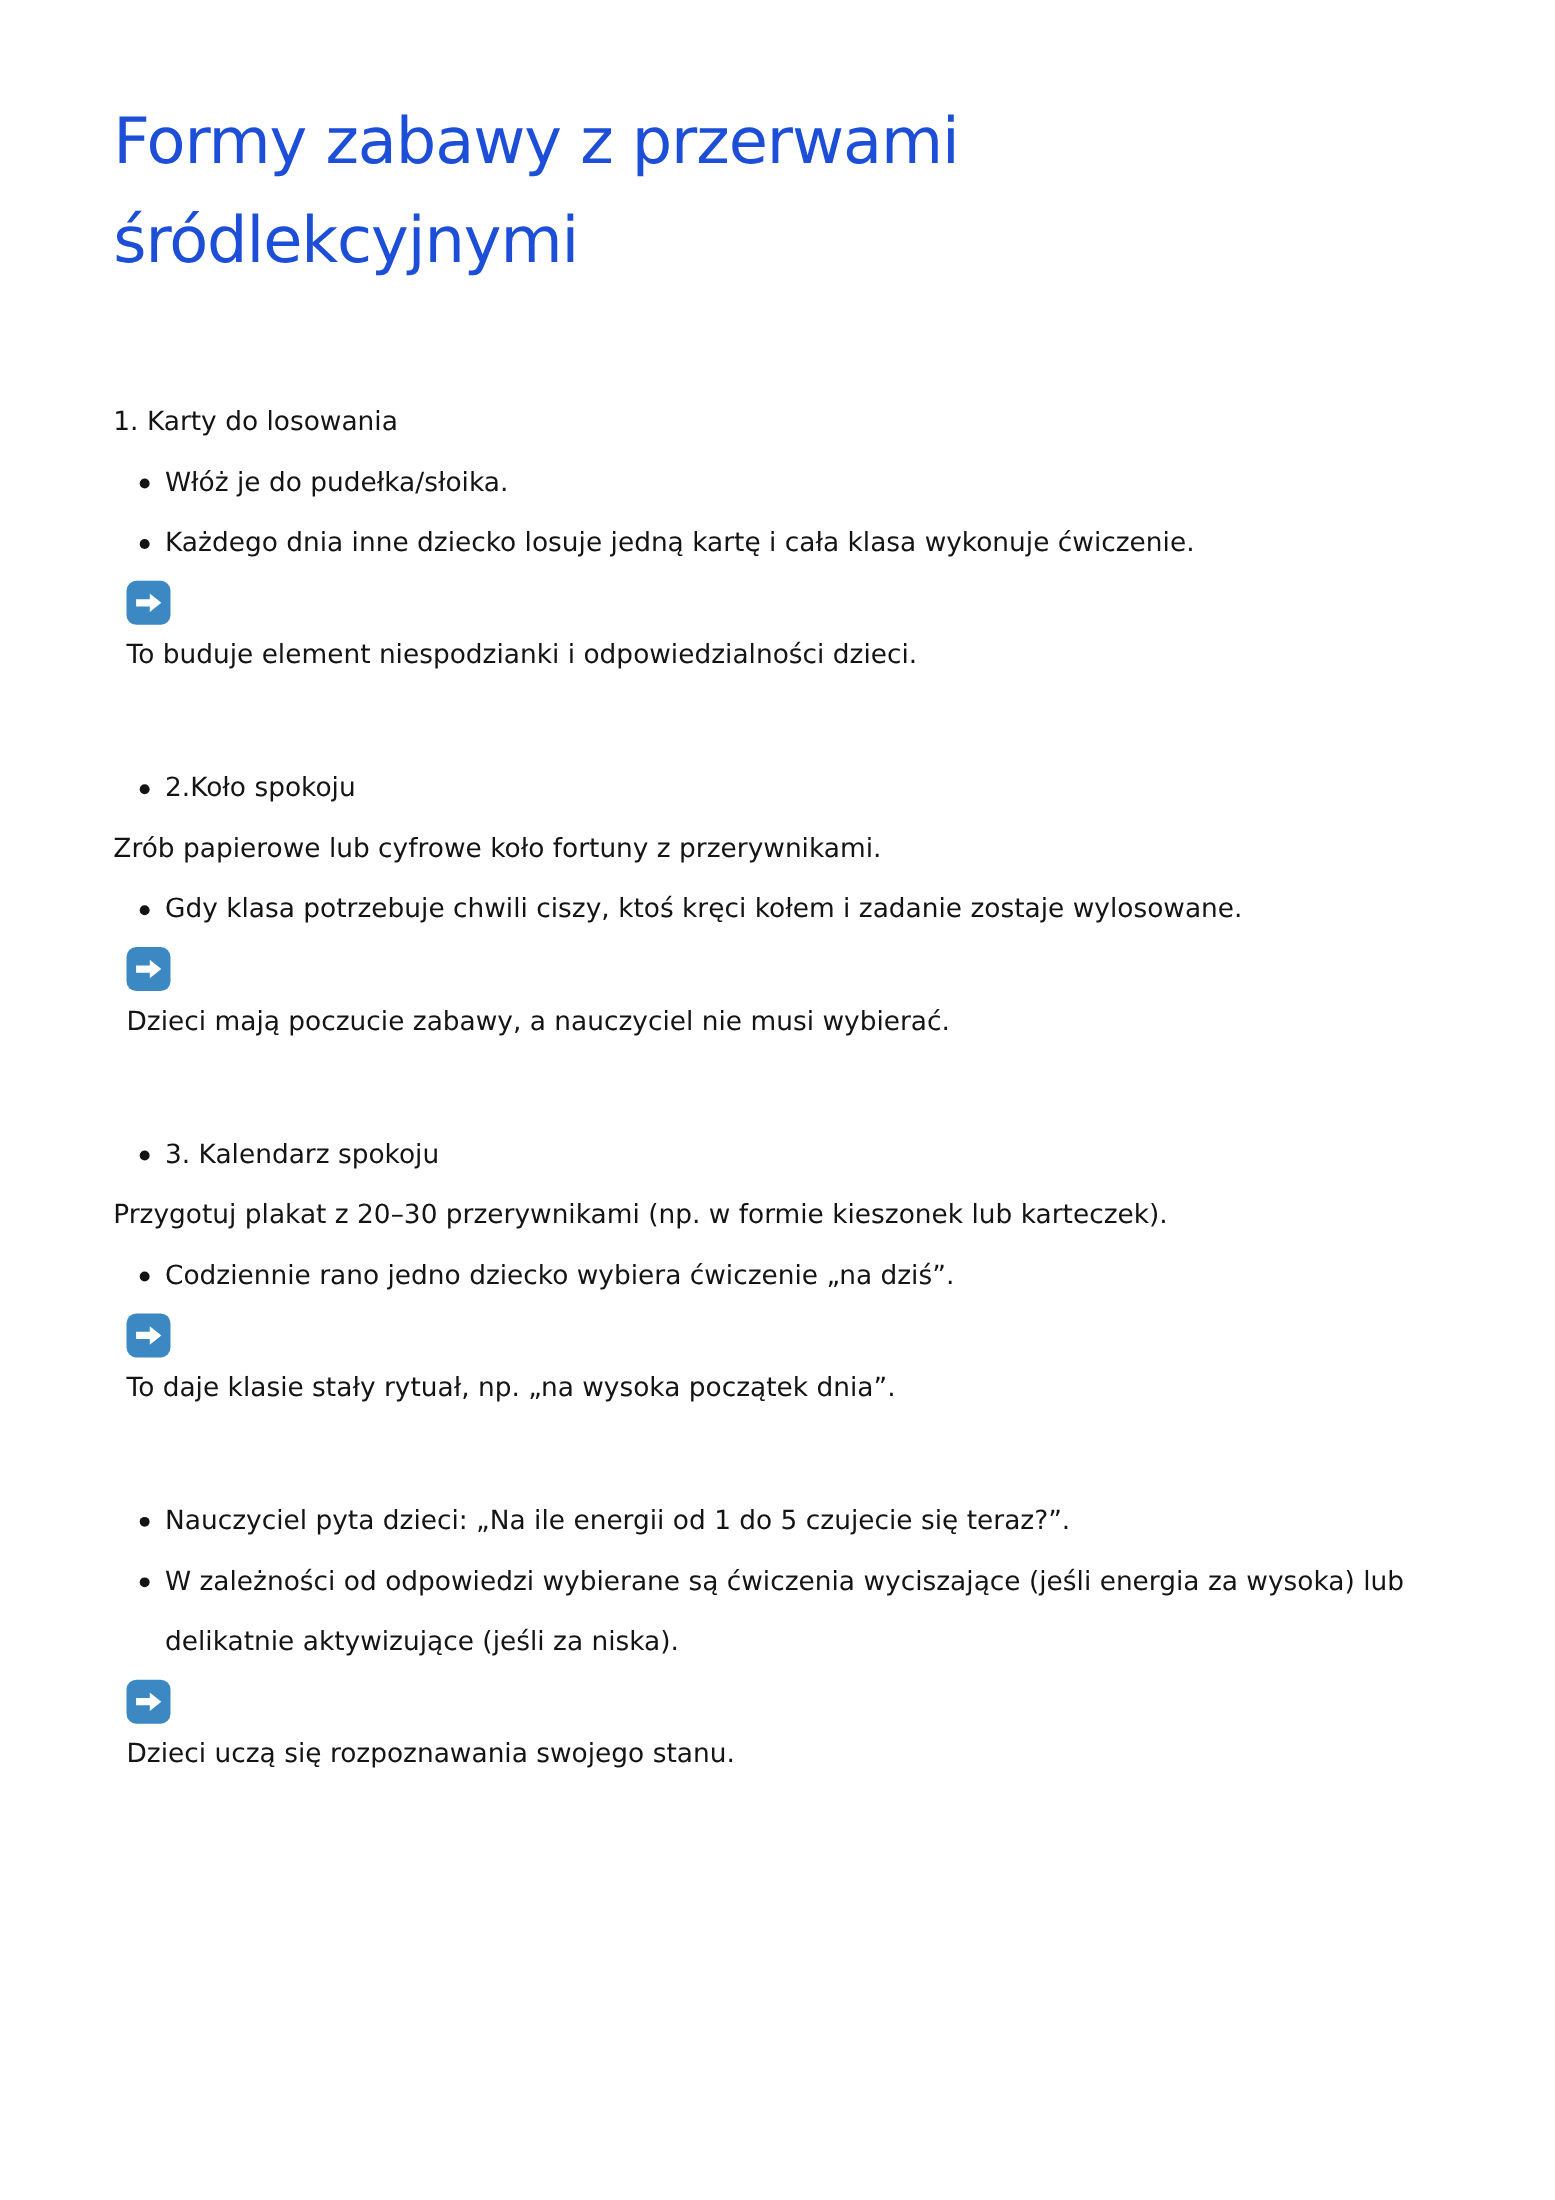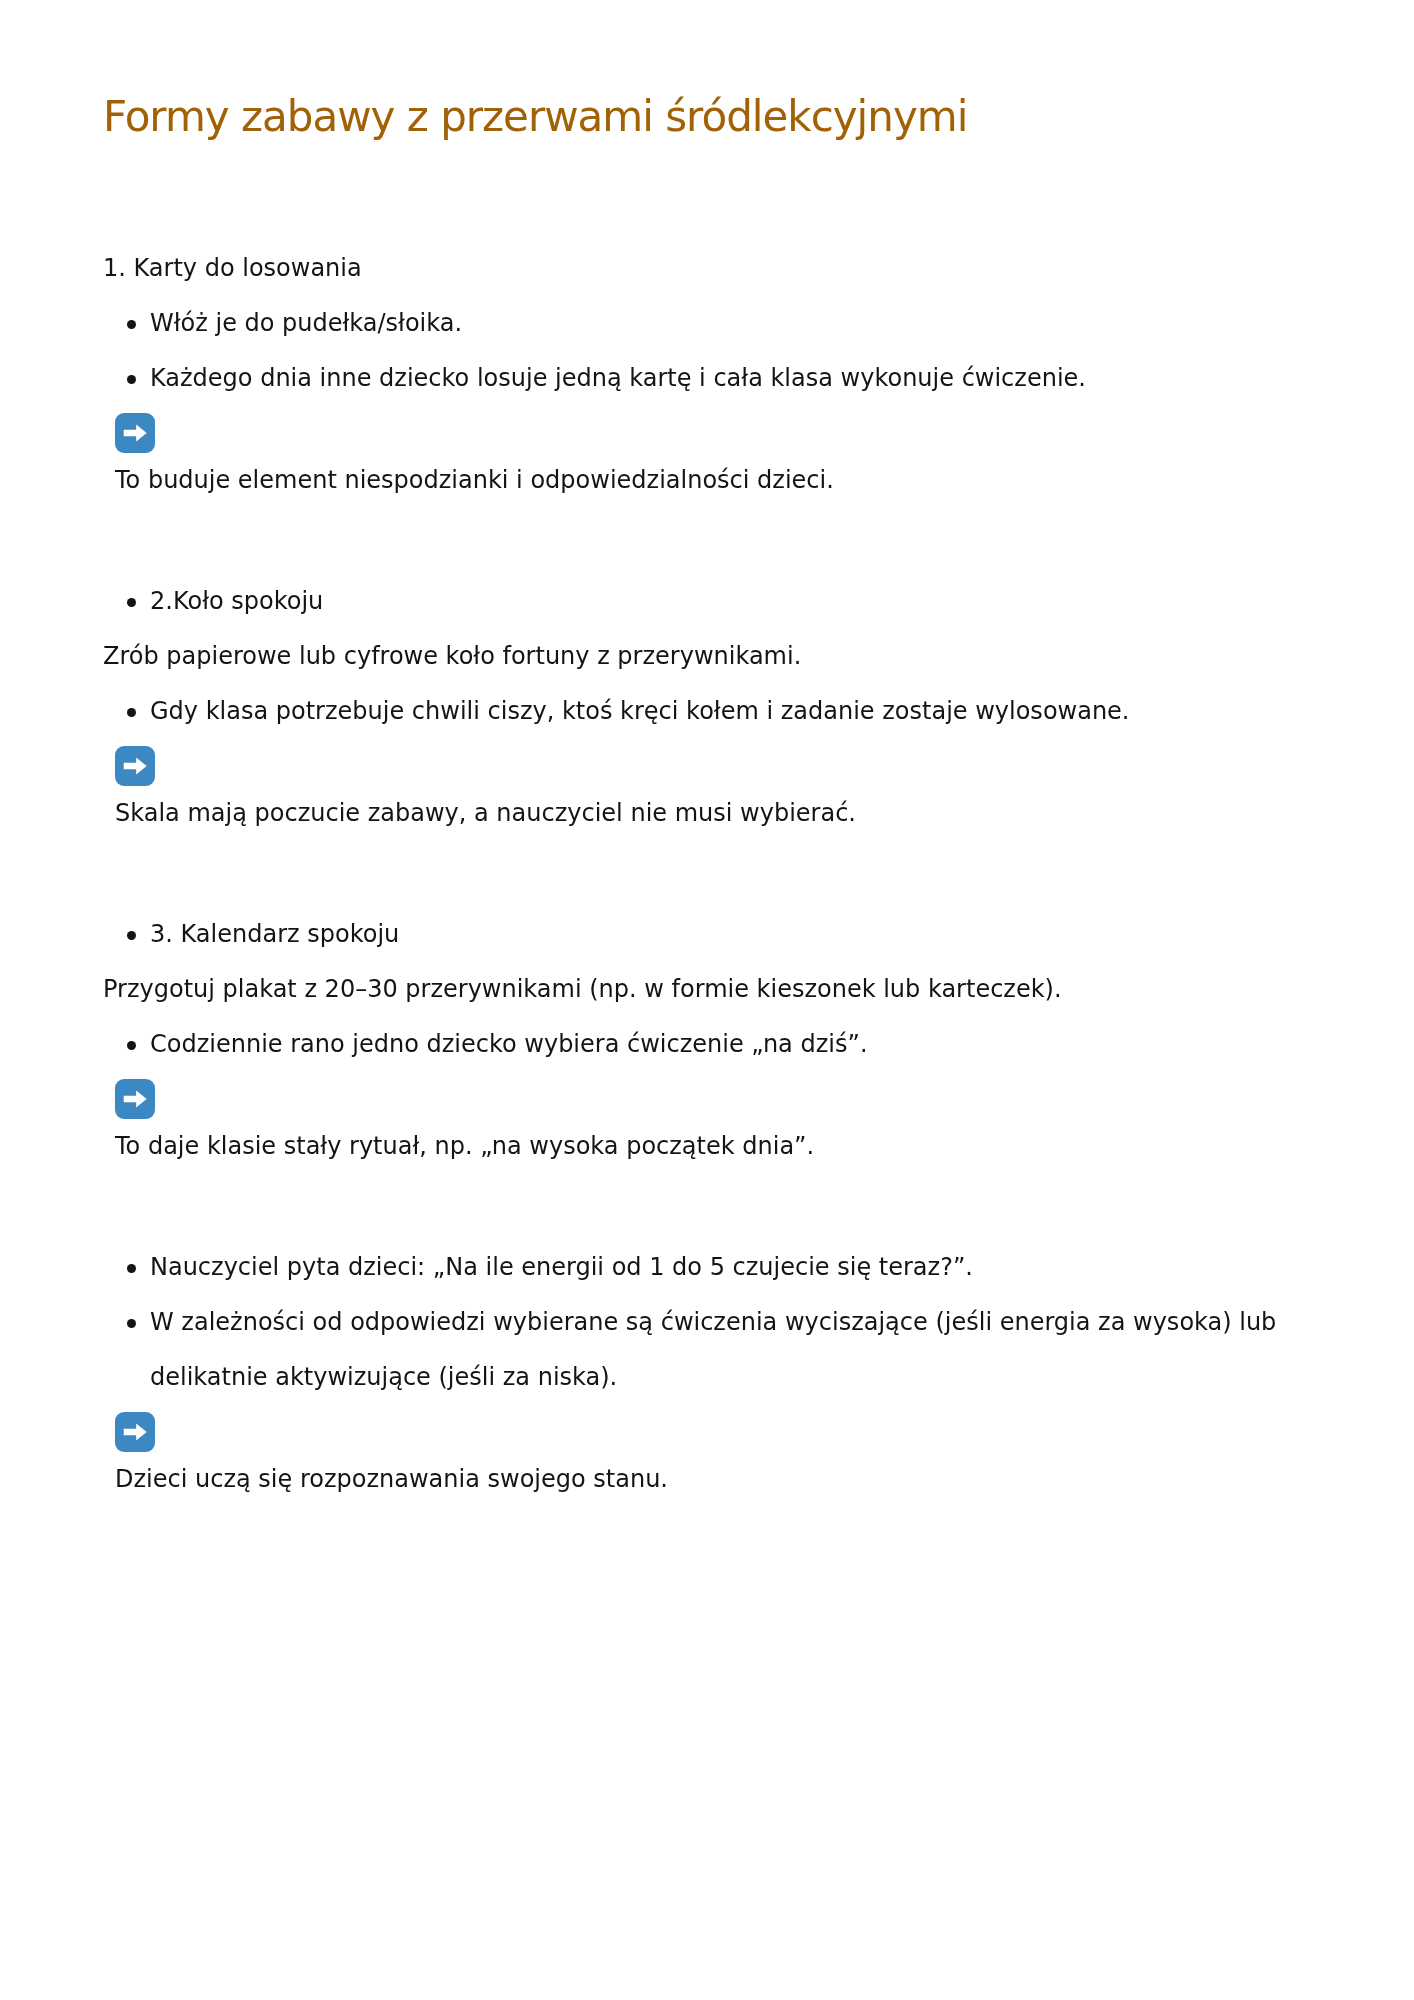--- a/index.html
+++ b/index.html
@@ -12,25 +12,25 @@
     height: 2000px;
     overflow: hidden;
     font-family: "DejaVu Sans", "Liberation Sans", sans-serif;
     color: #141414;
   }
   .doc {
     padding: 84px 100px 0 103px;
   }
   h1.title {
     margin: 0 0 92px 0;
-    font-size: 42px;
+    font-size: 58px;
     line-height: 1.55;
     font-weight: 500;
     letter-spacing: -1px;
-    color: #a16207;
+    color: #1d4ed8;
     max-width: 980px;
   }
   .section {
     margin: 0 0 66px 0;
   }
   .plain, .bullet-row, .arrow-row {
     font-size: 24px;
     line-height: 55px;
     margin: 0;
   }
@@ -119,21 +119,21 @@
     <span class="dot" style="background: rgb(20, 20, 20);"></span>
     <span class="txt">Gdy klasa potrzebuje chwili ciszy, ktoś kręci kołem i zadanie zostaje wylosowane.</span>
   </div>
 
   <div class="arrow-row">
     <span class="arrow-box" style="background: rgb(59, 136, 195);">
       <svg viewBox="0 0 36 36" width="28" height="28" aria-hidden="true">
         <path d="M19.5 7.2 L33 18 L19.5 28.8 L19.5 22.2 L3.5 22.2 L3.5 13.8 L19.5 13.8 Z" fill="#ffffff"></path>
       </svg>
     </span>
-    <span class="txt">Skala mają poczucie zabawy, a nauczyciel nie musi wybierać.</span>
+    <span class="txt">Dzieci mają poczucie zabawy, a nauczyciel nie musi wybierać.</span>
   </div>
 </section>
       <section class="section">
   <div class="bullet-row">
     <span class="dot" style="background: rgb(20, 20, 20);"></span>
     <span class="txt">3. Kalendarz spokoju</span>
   </div>
 
   <p class="plain"><span class="txt">Przygotuj plakat z 20–30 przerywnikami (np. w formie kieszonek lub karteczek).</span></p>
 

